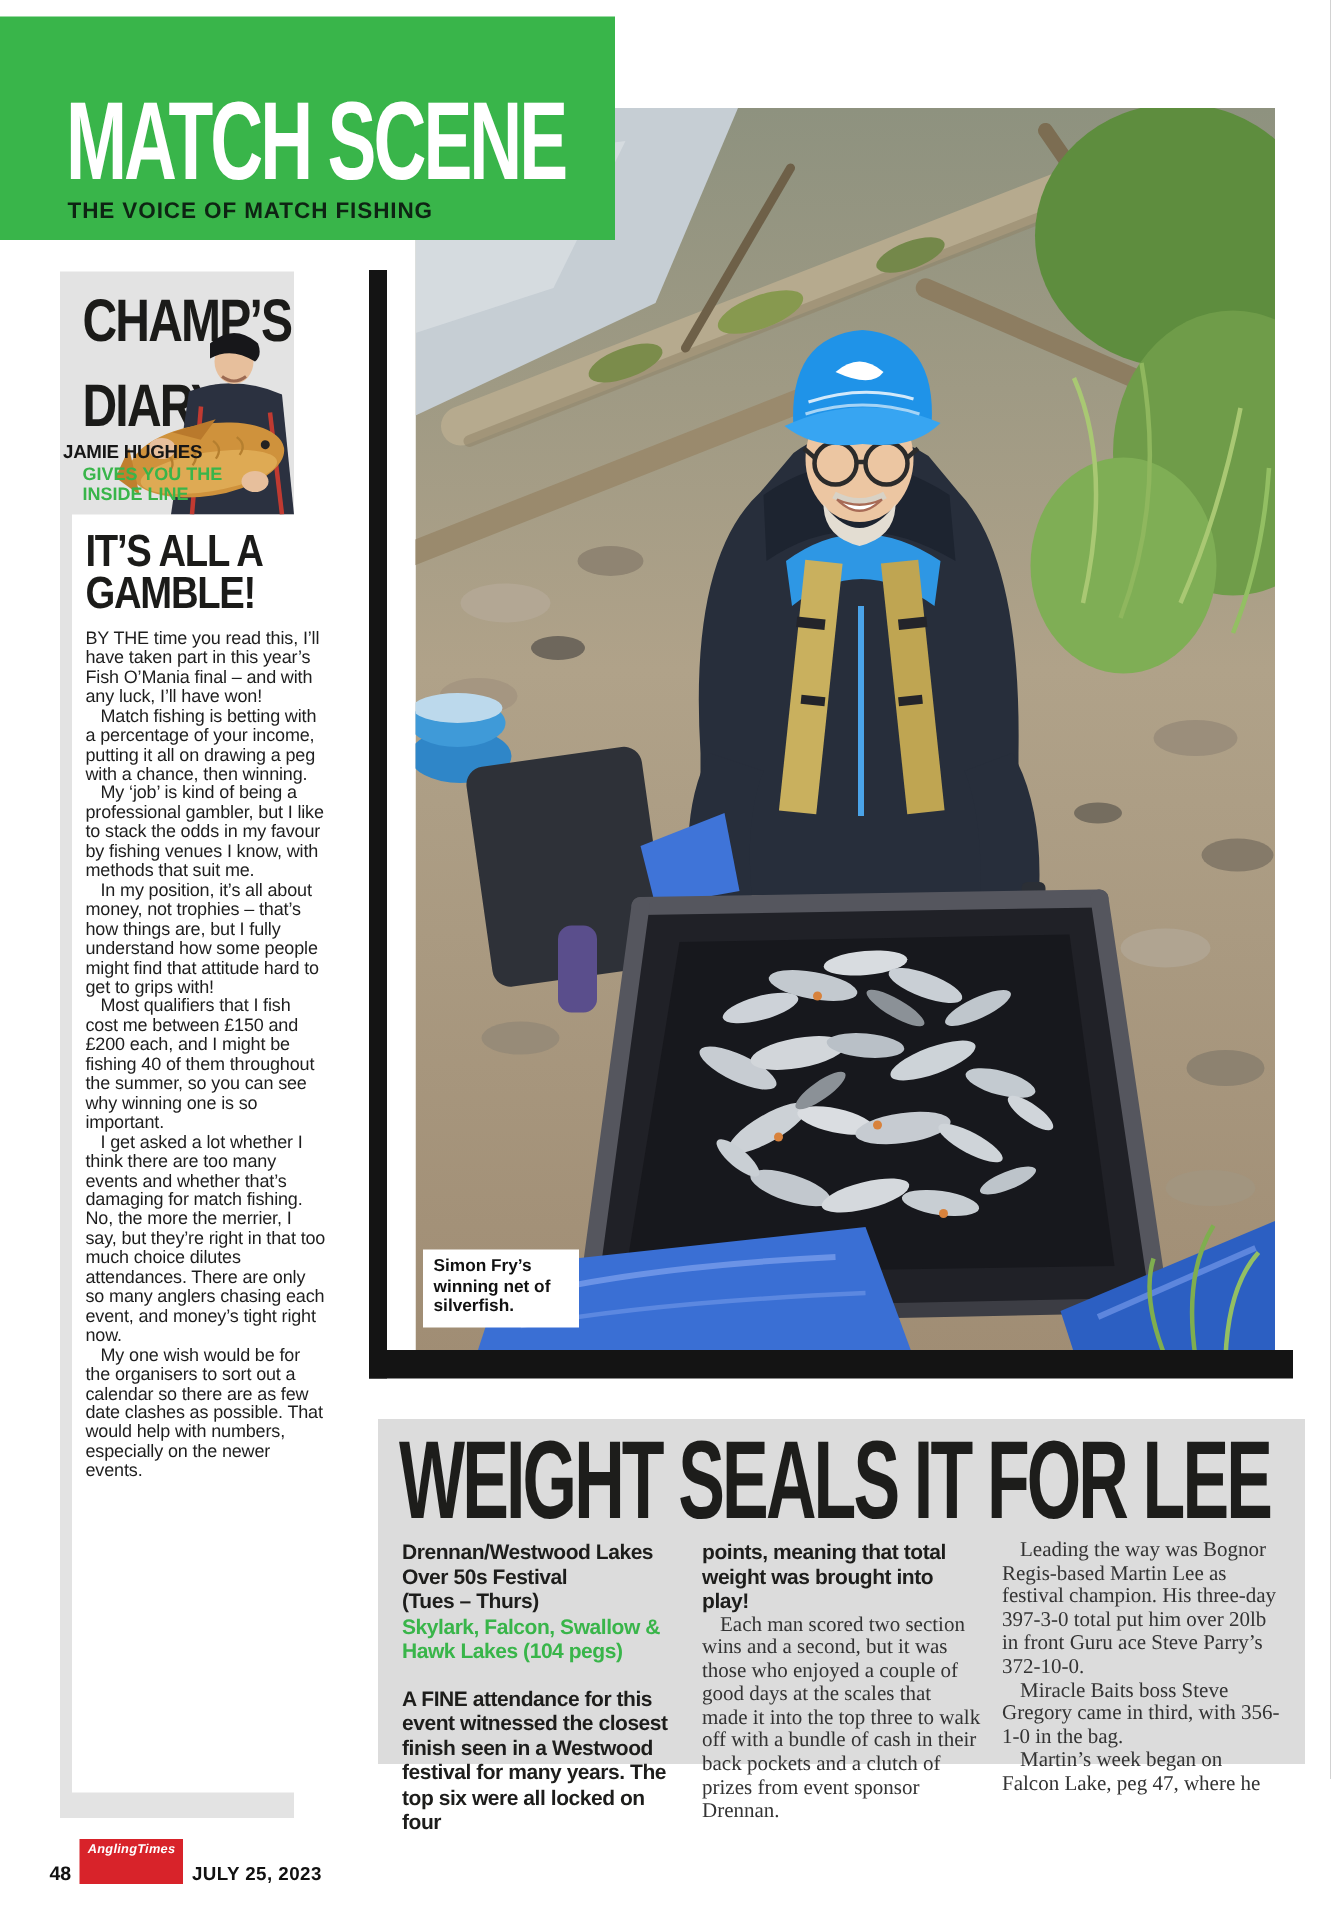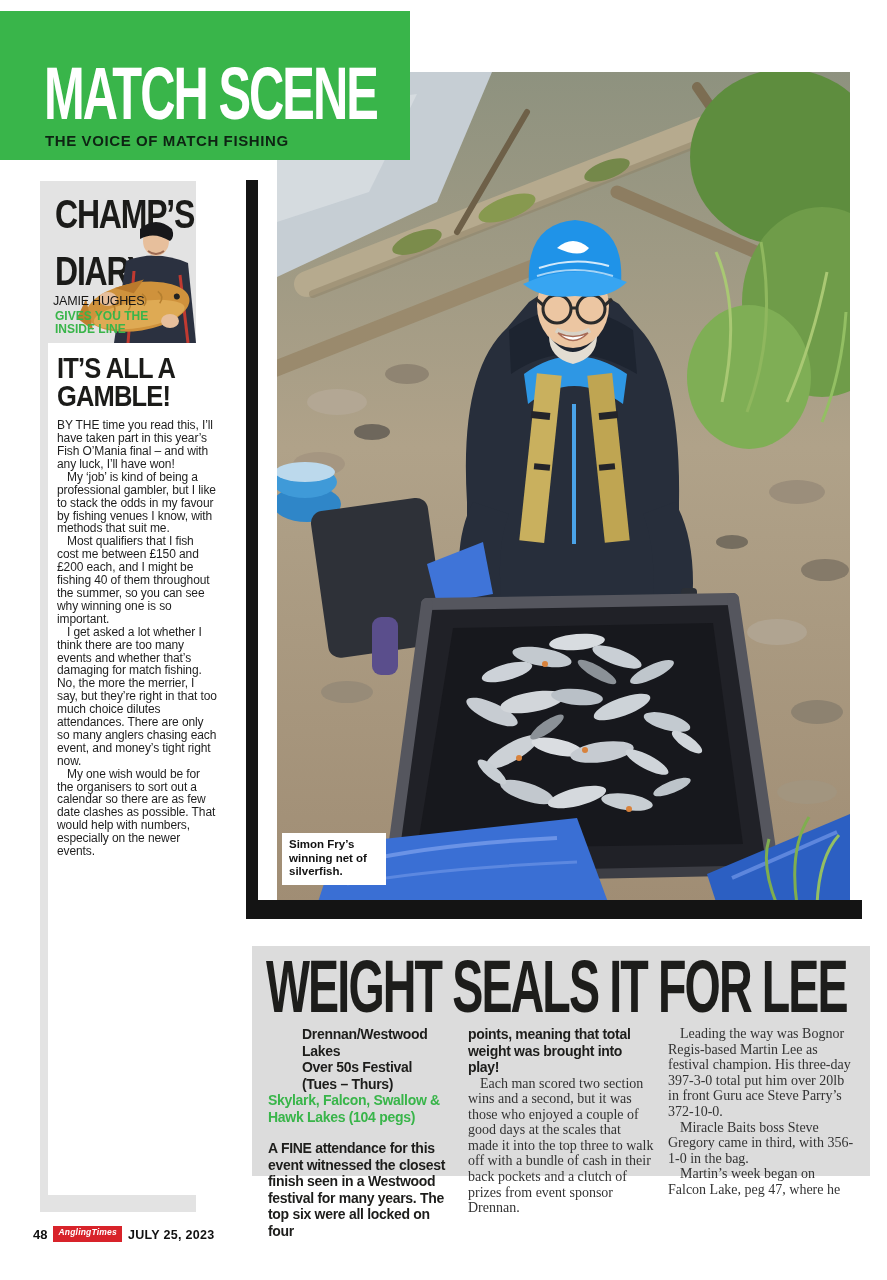--- a/index.html
+++ b/index.html
@@ -23,50 +23,50 @@
   
   .bar-vert { position:absolute; left:246px; top:180px; width:12px; height:739px; background:#141414; z-index:5; }
   .bar-horiz { position:absolute; left:246px; top:900px; width:616px; height:19px; background:#141414; z-index:5; }
 
   
   .sidebar { position:absolute; left:40px; top:181px; width:156px; height:1031px; background:#e3e3e3; z-index:3; }
   .champs-line { position:absolute; left:15px; font-size:40px; font-weight:800; letter-spacing:-1.5px;
     color:#1b1b19; white-space:nowrap; transform:scaleX(0.8); transform-origin:0 0; line-height:1; z-index:2; }
   .champs-photo { position:absolute; right:0; top:24px; width:120px; height:138px; z-index:3; }
   .champs-photo svg { display:block; width:100%; height:100%; }
-  .sidebar-author { position:absolute; left:13px; top:113px; font-size:12.5px; font-weight:normal;
+  .sidebar-author { position:absolute; left:2px; top:113px; font-size:12.5px; font-weight:bold;
     color:#161616; letter-spacing:-0.2px; z-index:4; }
   .sidebar-tagline { position:absolute; left:15px; top:129px; width:100px; font-size:12px; font-weight:bold;
     color:#39b54a; line-height:1.12; white-space:pre-line; z-index:4; }
   .sidebar-article { position:absolute; left:8px; top:162px; width:176px; height:852px; background:#ffffff;
     padding:11px 8px 0 9px; overflow:hidden; }
   .sa-headline { font-size:30px; font-weight:800; letter-spacing:-1px; color:#1b1b19; line-height:0.92;
     transform:scaleX(0.85); transform-origin:0 0; white-space:nowrap; }
   .sa-body { margin-top:10px; width:160px; font-size:12px; line-height:12.9px; color:#1e1e1e;
     letter-spacing:-0.1px; }
   .sa-body p { margin:0; }
   .sa-body p.ind { text-indent:10px; }
 
   
   .main-section { position:absolute; left:252px; top:946px; width:618px; height:230px; background:#dcdcdc; z-index:2; }
   .main-headline { position:absolute; left:14px; top:4px; font-size:74px; font-weight:800; letter-spacing:-3px;
     color:#1d1d1b; white-space:nowrap; transform:scaleX(0.63); transform-origin:0 0; line-height:1; }
   .columns { position:absolute; left:16px; top:80px; width:586px; display:flex; gap:14px; }
   .col { width:186px; }
   .bold-lede { font-size:14px; font-weight:bold; line-height:16.5px; letter-spacing:-0.3px; color:#1d1d1b; }
-  .event-title { white-space:pre-line;margin-left:34px; }
+  .event-title { white-space:pre-line; }
   .venue { color:#39b54a; margin-bottom:15px; }
   .serif p { font-family:"Liberation Serif", serif; font-size:14px; line-height:15.6px; color:#333;
     margin:0; text-indent:12px; }
 
   
   .footer { position:absolute; left:33px; top:1226px; display:flex; align-items:flex-end; gap:6px; z-index:2; }
   .page-num { font-size:13px; font-weight:bold; color:#111; }
   .brand-badge { background:#d8232a; color:#fff; font-size:8.5px; font-weight:bold; font-style:italic;
-    padding:2px 5px 5px 5px; line-height:1; letter-spacing:0.2px; }
+    padding:2px 5px 19px 5px; line-height:1; letter-spacing:0.2px; }
   .footer-date { font-size:12.5px; font-weight:bold; letter-spacing:0.3px; color:#111; }
 </style>
 </head>
 <body>
 
 <div id="page">
 
   <div class="main-photo">
     <svg viewBox="0 0 573 833" preserveAspectRatio="none">
       <defs>
@@ -243,21 +243,23 @@
     </div>
     <div class="sidebar-author">JAMIE HUGHES</div>
     <div class="sidebar-tagline">GIVES YOU THE
 INSIDE LINE</div>
 
     <div class="sidebar-article">
       <div class="sa-headline">IT’S ALL A</div>
       <div class="sa-headline">GAMBLE!</div>
       <div class="sa-body">
         <p>BY THE time you read this, I’ll have taken part in this year’s Fish O’Mania final – and with any luck, I’ll have won!</p>
+        <p class="ind">Match fishing is betting with a percentage of your income, putting it all on drawing a peg with a chance, then winning.</p>
         <p class="ind">My ‘job’ is kind of being a professional gambler, but I like to stack the odds in my favour by fishing venues I know, with methods that suit me.</p>
+        <p class="ind">In my position, it’s all about money, not trophies – that’s how things are, but I fully understand how some people might find that attitude hard to get to grips with!</p>
         <p class="ind">Most qualifiers that I fish cost me between £150 and £200 each, and I might be fishing 40 of them throughout the summer, so you can see why winning one is so important.</p>
         <p class="ind">I get asked a lot whether I think there are too many events and whether that’s damaging for match fishing. No, the more the merrier, I say, but they’re right in that too much choice dilutes attendances. There are only so many anglers chasing each event, and money’s tight right now.</p>
         <p class="ind">My one wish would be for the organisers to sort out a calendar so there are as few date clashes as possible. That would help with numbers, especially on the newer events.</p>
       </div>
     </div>
   </div>
 
   <div class="main-section">
     <div class="main-headline">WEIGHT SEALS IT FOR LEE</div>
     <div class="columns">

